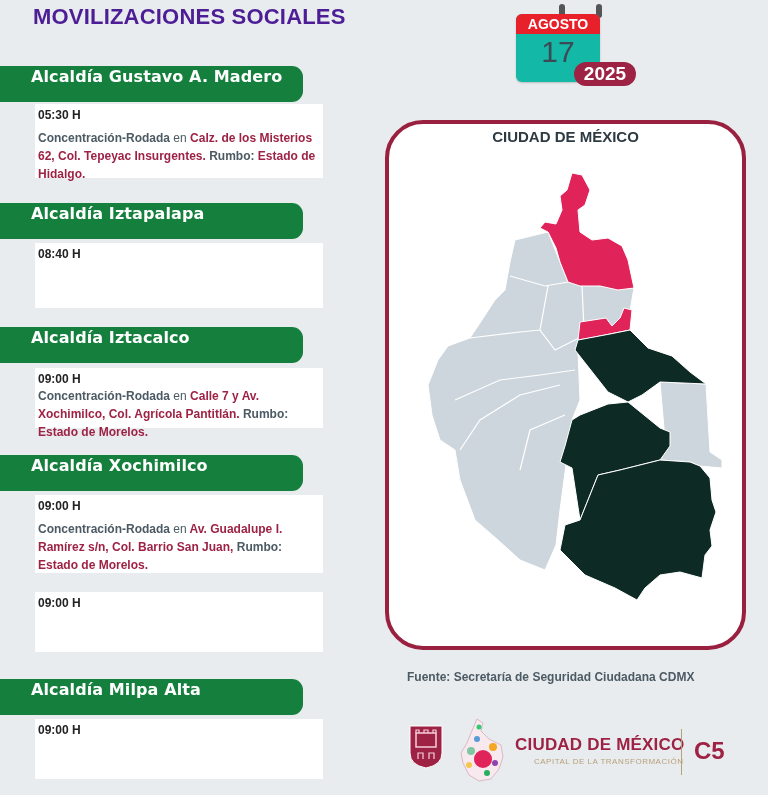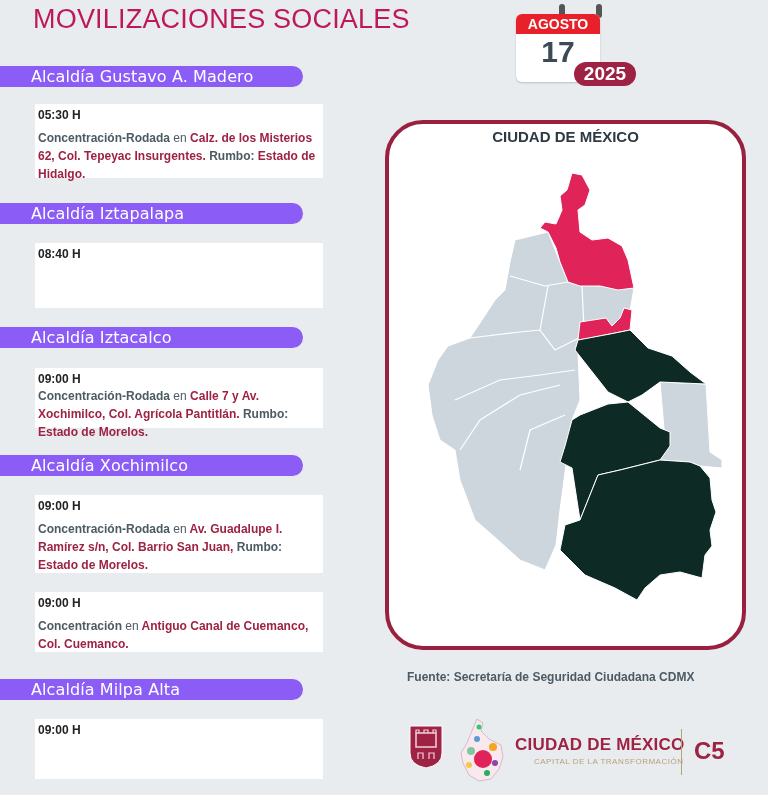--- a/index.html
+++ b/index.html
@@ -5,51 +5,51 @@
   * { box-sizing: border-box; margin: 0; padding: 0; }
   html, body { width: 768px; height: 795px; overflow: hidden; }
   body {
     background: #e9ecef;
     font-family: "Liberation Sans", sans-serif;
     position: relative;
   }
   .page-title {
     position: absolute; left: 33px; top: 4px;
     font-family: "Liberation Sans", sans-serif;
-    font-weight: normal; font-size: 27px; letter-spacing: 0.2px;
-    color: #be185d;
+    font-weight: bold; font-size: 22px; letter-spacing: 0.2px;
+    color: #4c1d95;
   }
   
   .calendar { position: absolute; left: 514px; top: 4px; width: 120px; height: 82px; }
   .cal-ring { position: absolute; top: 0; width: 6px; height: 14px; background: #555; border-radius: 3px; }
   .cal-ring.r1 { left: 45px; } .cal-ring.r2 { left: 82px; }
   .cal-body {
     position: absolute; left: 2px; top: 10px; width: 84px; height: 68px;
-    background: #ffffff; border-radius: 6px; overflow: hidden;
+    background: #14b8a6; border-radius: 6px; overflow: hidden;
     box-shadow: 0 1px 2px rgba(0,0,0,0.2);
   }
   .cal-month {
     height: 20px; background: #e8202a; color: #fff;
     font-weight: bold; font-size: 14px; text-align: center; line-height: 21px;
   }
   .cal-day {
-    text-align: center; font-weight: bold; font-size: 30px; color: #3b4a54;
+    text-align: center; font-weight: normal; font-size: 30px; color: #3b4a54;
     line-height: 36px;
   }
   .cal-year {
     position: absolute; left: 60px; top: 58px; width: 62px; height: 24px;
     background: #9e2244; color: #fff; border-radius: 12px;
     font-weight: bold; font-size: 19px; text-align: center; line-height: 24px;
   }
   
   .alc-header {
-    position: absolute; left: 0; width: 303px; height: 21px;
-    background: #8b5cf6; border-radius: 0 11px 11px 0;
+    position: absolute; left: 0; width: 303px; height: 36px;
+    background: #15803d; border-radius: 0 11px 11px 0;
     color: #fff; font-size: 16px; line-height: 21px; padding-left: 31px;
-    font-family: "DejaVu Sans", sans-serif; font-weight: normal;
+    font-family: "DejaVu Sans", sans-serif; font-weight: bold;
     letter-spacing: 0.1px;
   }
   .event-card {
     position: absolute; left: 35px; width: 288px;
     background: #ffffff; padding: 4px 3px 4px 3px;
   }
   .ev-time { font-weight: bold; font-size: 12px; color: #222; line-height: 15px; }
   .ev-desc { font-size: 12px; line-height: 18px; color: #3f4f58; font-weight: bold; }
   .ev-desc .plain { color: #4c5a63; font-weight: normal; margin-top: 26px; }
   .ev-desc .type { color: #4c5a63; font-weight: bold; }
@@ -132,25 +132,20 @@
     <span class="type">Concentración-Rodada</span>
     <span class="plain">en</span>
     <span class="hl">Av. Guadalupe I. Ramírez s/n, Col. Barrio San Juan,</span>
     <span class="type">Rumbo:</span>
     <span class="hl">Estado de Morelos.</span>
   </div>
 </div>
 <div class="event-card" style="top:592px; height:60px;">
   <div class="ev-time">09:00 H</div>
   <div class="gap6"></div>
-  <div class="ev-desc">
-    <span class="type">Concentración</span>
-    <span class="plain">en</span>
-    <span class="hl">Antiguo Canal de Cuemanco, Col. Cuemanco.</span>
-  </div>
 </div>
 
 <div class="alc-header" style="top:679px;">Alcaldía Milpa Alta</div>
 <div class="event-card" style="top:719px; height:60px;">
   <div class="ev-time">09:00 H</div>
   <div class="gap6"></div>
 </div>
 
 <div class="map-frame">
   <div class="map-title">CIUDAD DE MÉXICO</div>

